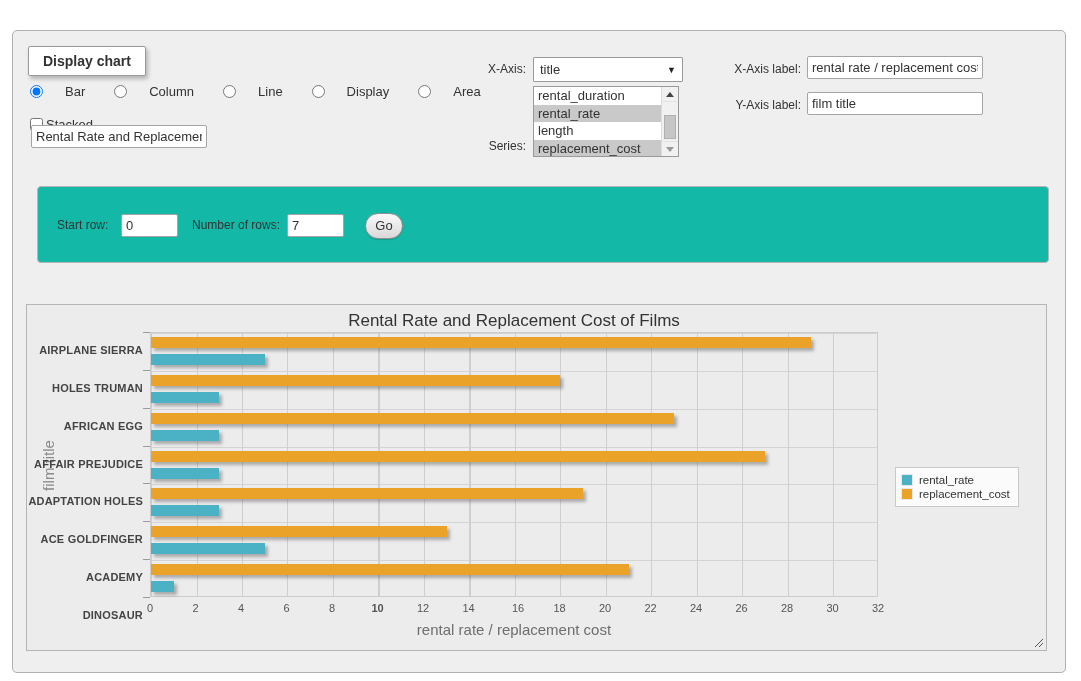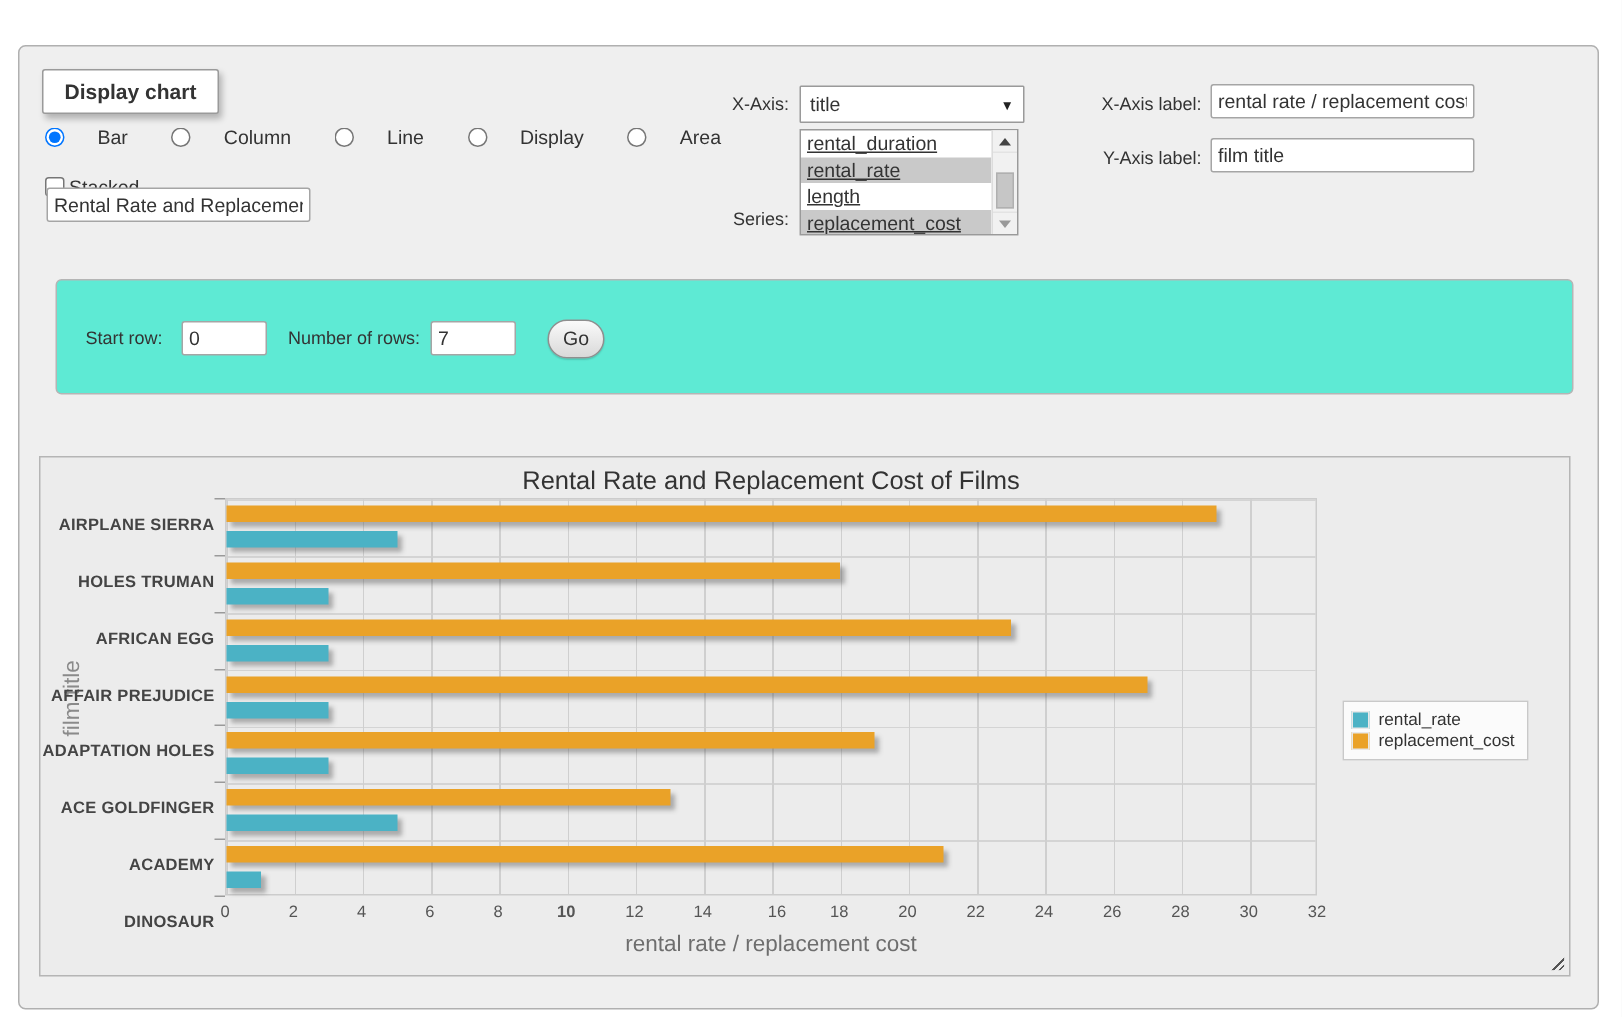--- a/index.html
+++ b/index.html
@@ -30,33 +30,33 @@
   .select { position:absolute; left:520px; top:26px; width:150px; height:25px;
     background:#fff; border:1px solid #9a9a9a; border-radius:1px;
     display:flex; align-items:center; padding:0 6px; }
   .select .val { flex:1; }
   .select .arrow { font-size:9px; color:#222; }
 
   
   .listbox { position:absolute; left:520px; top:55px; width:146px; height:71px;
     background:#fff; border:1px solid #9a9a9a; display:flex; }
   .lb-items { flex:1; overflow:hidden; }
-  .lb-item { height:17.5px; line-height:17.5px; padding-left:4px; white-space:nowrap;text-decoration:underline; }
+  .lb-item { height:17.5px; line-height:17.5px; padding-left:4px; white-space:nowrap; }
   .lb-item.sel { background:#c9c9c9; }
   .sb { width:17px; background:#f1f1f1; border-left:1px solid #dcdcdc; position:relative; }
   .sb-btn { height:15px; display:flex; align-items:center; justify-content:center; background:#f1f1f1; }
   .sb-up { border-bottom:1px solid #e3e3e3; }
   .sb-down { position:absolute; bottom:0; width:100%; border-top:1px solid #e3e3e3; }
   .tri-up { width:0; height:0; border-left:4px solid transparent; border-right:4px solid transparent; border-bottom:5px solid #444; }
   .tri-down { width:0; height:0; border-left:4px solid transparent; border-right:4px solid transparent; border-top:5px solid #999; }
   .sb-thumb { position:absolute; left:2px; top:28px; width:12px; height:24px; background:#c6c6c6; border:1px solid #b0b0b0; }
 
   
   .rows-panel { position:absolute; left:24px; top:155px; width:1012px; height:77px;
-    background:#5eead4; border:1px solid #b5b5b5; border-radius:4px; }
+    background:#14b8a6; border:1px solid #b5b5b5; border-radius:4px; }
   .go-btn { position:absolute; left:327px; top:26px; width:38px; height:26px;
     border:1px solid #8f8f8f; border-radius:13px; color:#333; font-size:13px;
     background:linear-gradient(#fafafa,#d9d9d9); text-align:center; line-height:24px;
     box-shadow:0 1px 1px rgba(0,0,0,0.15); cursor:default; }
 
   
   .chart-panel { position:absolute; left:13px; top:273px; width:1021px; height:347px;
     background:#ececec; border:1px solid #b5b5b5; }
   .chart-title { position:absolute; left:123px; top:6px; width:728px; text-align:center;
     font-size:17px; color:#333; }

